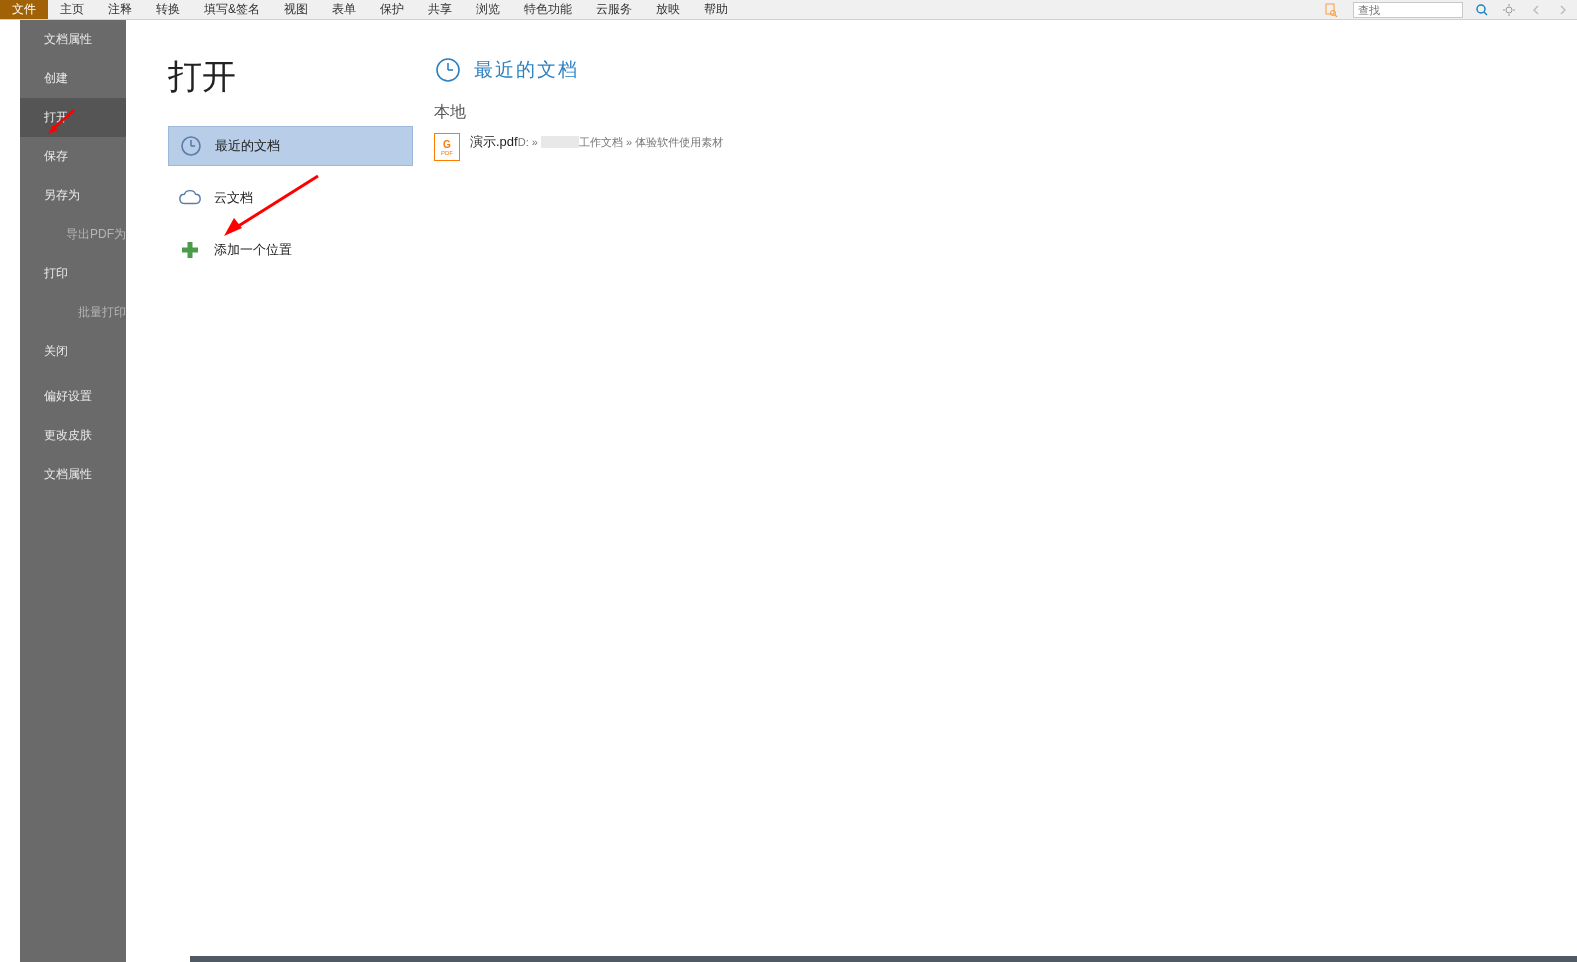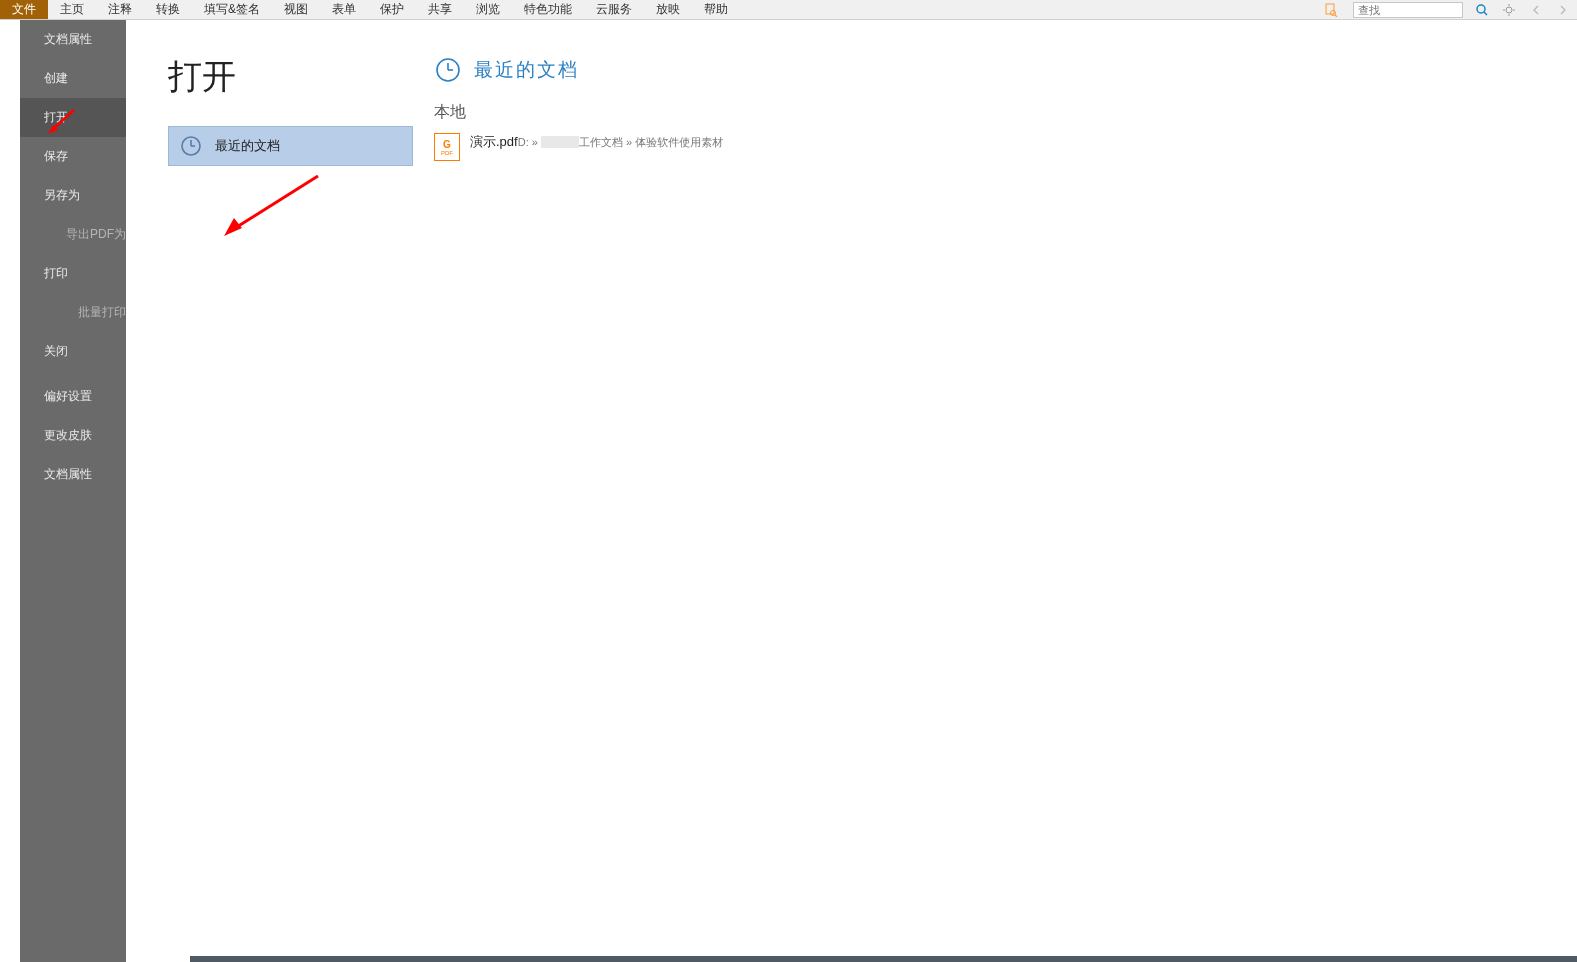--- a/index.html
+++ b/index.html
@@ -139,20 +139,37 @@
         <div class="option selected">
           <span class="icon">
             <svg width="22" height="22" viewBox="0 0 22 22">
               <circle cx="11" cy="11" r="9" fill="none" stroke="#5a7ca8" stroke-width="1.6"></circle>
               <line x1="11" y1="11" x2="11" y2="5" stroke="#5a7ca8" stroke-width="1.6"></line>
               <line x1="11" y1="11" x2="15" y2="11" stroke="#5a7ca8" stroke-width="1.6"></line>
             </svg>
           </span>
           <span>最近的文档</span>
         </div>
+        <div class="option">
+          <span class="icon">
+            <svg width="26" height="20" viewBox="0 0 26 20">
+              <path d="M8 16 Q2 16 2 11 Q2 6 7 6 Q8 2 13 2 Q18 2 19 6 Q24 6 24 11 Q24 16 18 16 Z" fill="none" stroke="#5a7ca8" stroke-width="1.6"></path>
+            </svg>
+          </span>
+          <span>云文档</span>
+        </div>
+        <div class="option">
+          <span class="icon">
+            <svg width="22" height="22" viewBox="0 0 22 22">
+              <line x1="11" y1="3" x2="11" y2="19" stroke="#4a9b4a" stroke-width="5"></line>
+              <line x1="3" y1="11" x2="19" y2="11" stroke="#4a9b4a" stroke-width="5"></line>
+            </svg>
+          </span>
+          <span>添加一个位置</span>
+        </div>
       </div>
   </div>
 
   <div class="content">
     <div class="header">
       <span class="clock-icon">
         <svg width="28" height="28" viewBox="0 0 28 28">
             <circle cx="14" cy="14" r="11" fill="none" stroke="#2b81c2" stroke-width="1.6"></circle>
             <line x1="14" y1="14" x2="14" y2="7" stroke="#2b81c2" stroke-width="1.6"></line>
             <line x1="14" y1="14" x2="19" y2="14" stroke="#2b81c2" stroke-width="1.6"></line>

